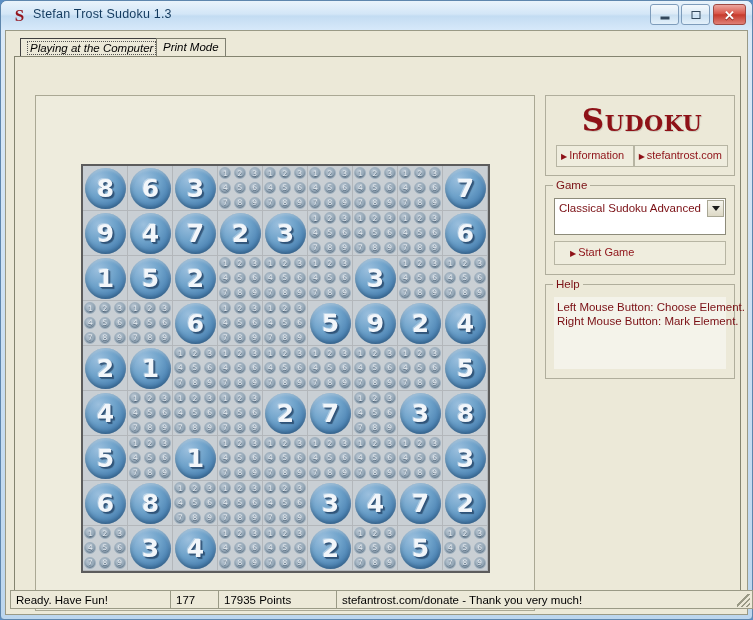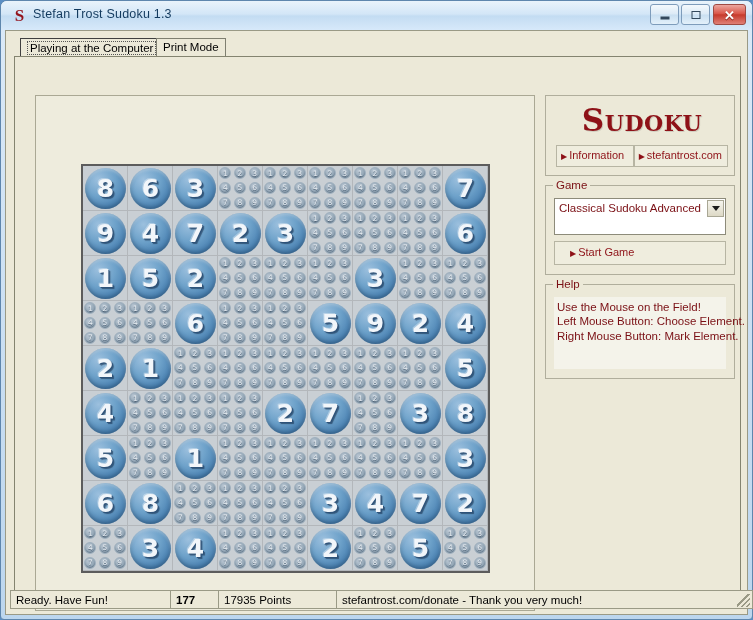--- a/index.html
+++ b/index.html
@@ -69,20 +69,21 @@
   
   #tabstrip { position:absolute; left:14px; top:7px; height:19px; }
   .tab {
     position:absolute; top:0; height:19px;
     background:#ece9d8;
     border:1px solid #7f7f70;
     border-bottom:none;
     font-size:11.5px; color:#000;
     padding:2px 6px 0 6px;
     white-space:nowrap;
+    font-style:italic;
   }
   #tab-0 { left:0; border:1px solid #404040; }
   #tab-0 .tlabel { border:1px dotted #555; padding:0 2px; display:inline-block; }
   #tab-1 { left:136px; }
 
   #tabpanel {
     position:absolute; left:8px; top:25px;
     width:727px; height:545px;
     background:#ece9d8;
     border:1px solid #848470;
@@ -237,21 +238,21 @@
     display:flex; align-items:center;
   }
   .sb {
     height:17px; display:flex; align-items:center;
     padding:0 5px;
     font-size:11.5px; color:#000;
     border-right:1px solid #9a9a86;
     white-space:nowrap; overflow:hidden;
   }
   #sb-0 { width:160px; }
-  #sb-1 { width:48px;font-weight:bold; }
+  #sb-1 { width:48px; }
   #sb-2 { width:118px; }
   #sb-3 { flex:1; border-right:none; }
   #grip {
     position:absolute; right:2px; bottom:1px; width:13px; height:13px;
     background:
       linear-gradient(135deg, transparent 42%, #9a9a86 42%, #9a9a86 52%, transparent 52%),
       linear-gradient(135deg, transparent 62%, #9a9a86 62%, #9a9a86 72%, transparent 72%),
       linear-gradient(135deg, transparent 82%, #9a9a86 82%, #9a9a86 92%, transparent 92%);
   }
 </style>
@@ -1804,21 +1805,20 @@
               </span>
           </div>
           <div class="redbtn" id="start-btn">
             <span class="arr">▶</span><span>Start Game</span>
           </div>
         </div>
 
         <div class="group">
           <span class="legend">Help</span>
           <div id="help-body">
-            <div>Use the Mouse on the Field!</div>
             <div>Left Mouse Button: Choose Element.</div>
             <div>Right Mouse Button: Mark Element.</div>
           </div>
         </div>
 
       </div>
     </div>
 
     <div id="statusbar">
       <div class="sb" id="sb-0">Ready. Have Fun!</div>

